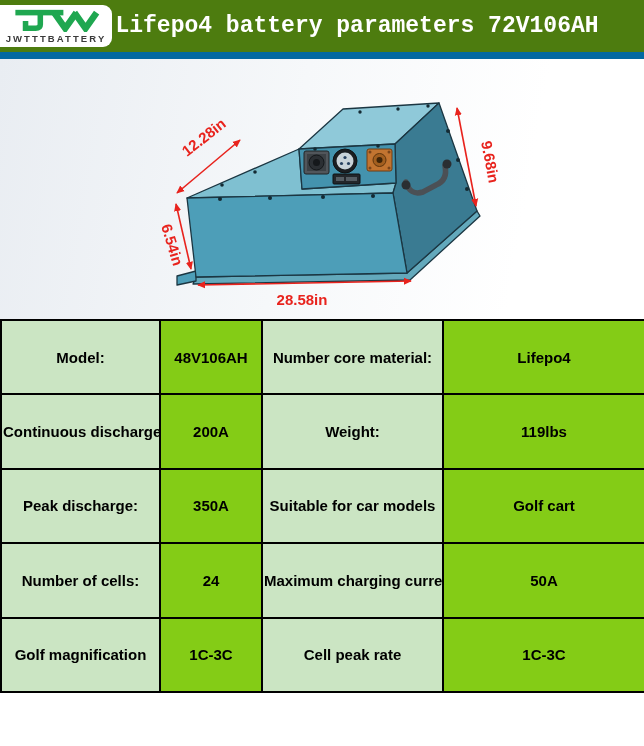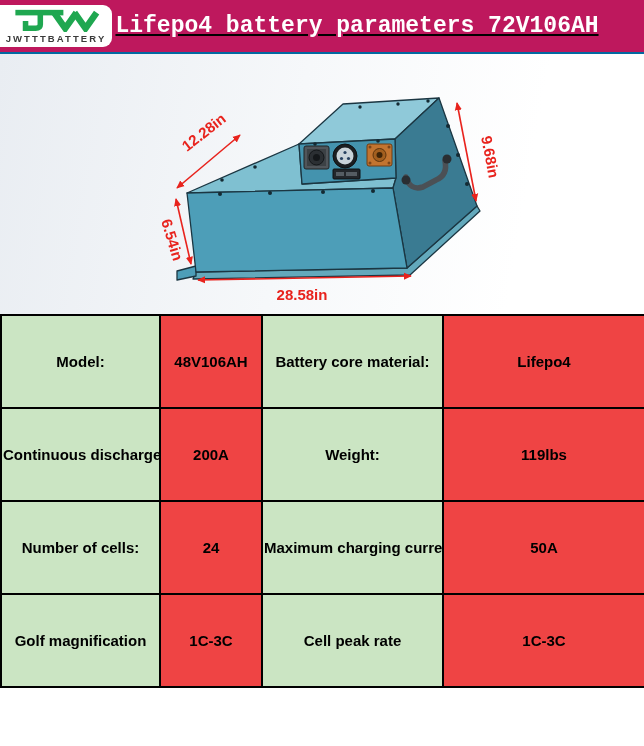--- a/index.html
+++ b/index.html
@@ -2,22 +2,22 @@
 <html><head>
 <meta charset="utf-8">
 <style>
   html,body{margin:0;padding:0;background:#ffffff;}
   .page{
     position:relative;width:644px;height:746px;overflow:hidden;
     font-family:"Liberation Sans","DejaVu Sans",sans-serif;background:#fff;
   }
   
   .header{
-    position:relative;height:52px;background:#be185d;border-bottom:2px solid #0369a1;
-    display:flex;align-items:center;text-decoration:underline;
+    position:relative;height:52px;background:#4d7c0f;border-bottom:7px solid #0369a1;
+    display:flex;align-items:center;
   }
   .logo-box{
     position:absolute;left:0;top:5px;width:112px;height:42px;background:#ffffff;
     border-radius:0 9px 9px 0;display:flex;flex-direction:column;align-items:center;
     justify-content:center;gap:1px;z-index:2;
   }
   .logo-text{font-size:9.5px;font-weight:bold;color:#3a3a3a;letter-spacing:2.1px;white-space:nowrap;}
   .title{
     flex:1;text-align:center;padding-left:96px;padding-right:26px;
     font-family:"Liberation Mono","DejaVu Sans Mono",monospace;
@@ -32,21 +32,21 @@
   
   .spec-table{
     width:644px;height:374px;border-collapse:collapse;table-layout:fixed;
   }
   .spec-table td{
     border:2px solid #000;text-align:center;vertical-align:middle;
     font-size:15px;font-weight:bold;color:#000;white-space:nowrap;overflow:hidden;
     padding:8px 1px;
   }
   .spec-table td.label{background:#CBE5C3;}
-  .spec-table td.value{background:#ef4444;}
+  .spec-table td.value{background:#84cc16;}
   
   .footer{
     height:58px;background:#32BFB1;display:flex;align-items:center;justify-content:center;
     font-size:17px;font-weight:bold;color:#000;
   }
   .footer .seg{margin:0 4px;white-space:nowrap;}
   .footer .gap{display:inline-block;width:14px;}
 </style>
 </head>
 <body>
@@ -167,30 +167,36 @@
     <colgroup>
       <col style="width:159px">
         <col style="width:102px">
       <col style="width:181px">
         <col style="width:202px">
     </colgroup>
     <tbody>
         <tr>
           <td class="label">Model:</td>
           <td class="value">48V106AH</td>
-          <td class="label">Battery core material:</td>
+          <td class="label">Number core material:</td>
           <td class="value">Lifepo4</td>
         </tr>
         <tr>
           <td class="label">Continuous discharge:</td>
           <td class="value">200A</td>
           <td class="label">Weight:</td>
           <td class="value">119lbs</td>
         </tr>
         <tr>
+          <td class="label">Peak discharge:</td>
+          <td class="value">350A</td>
+          <td class="label">Suitable for car models</td>
+          <td class="value">Golf cart</td>
+        </tr>
+        <tr>
           <td class="label">Number of cells:</td>
           <td class="value">24</td>
           <td class="label">Maximum charging current</td>
           <td class="value">50A</td>
         </tr>
         <tr>
           <td class="label">Golf magnification</td>
           <td class="value">1C-3C</td>
           <td class="label">Cell peak rate</td>
           <td class="value">1C-3C</td>

